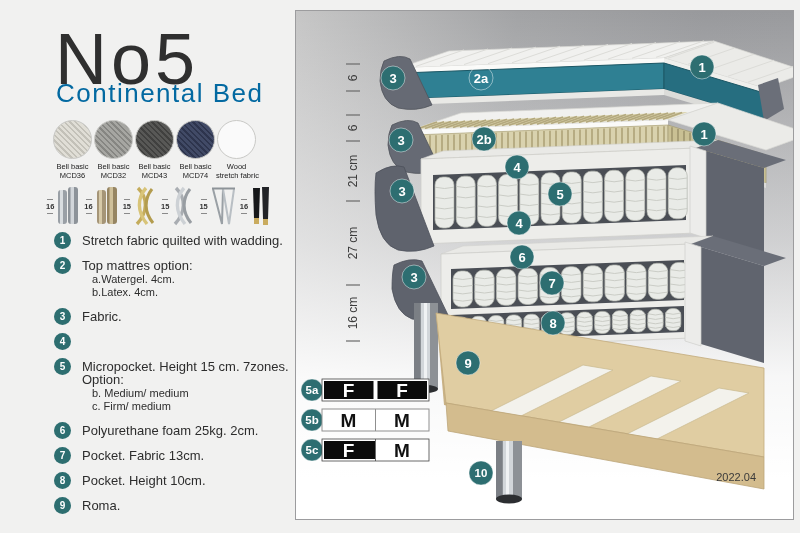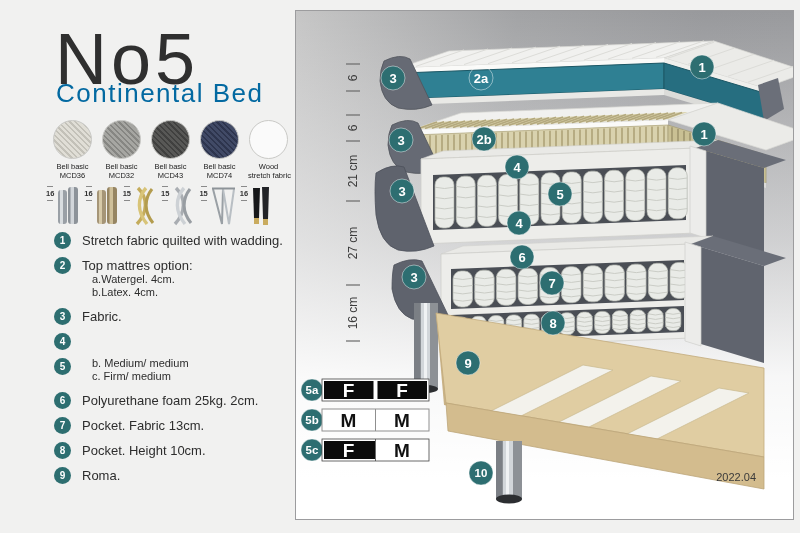--- a/index.html
+++ b/index.html
@@ -4,32 +4,32 @@
 <style>
   html,body{margin:0;padding:0;}
   body{width:800px;height:533px;background:#f1f1f0;font-family:"Liberation Sans",sans-serif;overflow:hidden;}
   #stage{position:relative;width:632px;height:533px;background:#f1f1f0;}
 
   
   #left{position:absolute;left:0;top:0;width:295px;height:533px;}
   #title{position:absolute;left:55px;top:18px;font-size:72px;font-weight:300;letter-spacing:4px;color:#2f2f2f;}
   #subtitle{position:absolute;left:56px;top:78px;font-size:26px;font-weight:300;letter-spacing:1.5px;color:#0369a1;}
 
-  .swatch-row{position:absolute;left:52px;top:120px;display:flex;gap:8px;}
+  .swatch-row{position:absolute;left:52px;top:120px;display:flex;gap:0;}
   .swatch{width:41px;text-align:center;}
   .swatch .disc{width:37px;height:37px;border-radius:50%;margin:0 auto;border:1px solid #c9c9c6;}
   .swatch .lbl{font-size:7.5px;line-height:8.5px;color:#222;margin-top:4px;white-space:nowrap;}
   .d1{background:#e0ded6;background-image:repeating-linear-gradient(45deg,rgba(120,118,108,.28) 0 1.5px,transparent 1.5px 4px);}
   .d2{background:#a6a6a2;background-image:repeating-linear-gradient(45deg,rgba(60,60,58,.3) 0 1.5px,transparent 1.5px 4px);}
   .d3{background:#585856;background-image:repeating-linear-gradient(45deg,rgba(20,20,20,.35) 0 1.5px,transparent 1.5px 4px);}
   .d4{background:#414a66;background-image:repeating-linear-gradient(45deg,rgba(16,20,40,.4) 0 1.5px,transparent 1.5px 4px);}
   .d5{background:#fafafa;}
 
   .legs-row{position:absolute;left:46px;top:184px;display:flex;gap:3px;}
-  .leg-item{display:flex;align-items:flex-start;}
+  .leg-item{display:flex;align-items:center;}
   .leg-num{display:flex;flex-direction:column;align-items:center;margin-right:1px;}
   .leg-num .dash{width:6px;height:1px;background:#8a8a8a;margin:2px 0;}
   .leg-num .n{font-size:7.5px;font-weight:bold;color:#333;}
 
   #features{position:absolute;left:54px;top:231px;width:238px;}
   .feat{display:flex;margin-bottom:7px;}
   .feat .num{flex:0 0 17px;height:17px;border-radius:50%;background:#2d6e70;color:#fff;
      font-size:10px;font-weight:bold;display:flex;align-items:center;justify-content:center;margin-right:11px;margin-top:1px;}
   .feat .txt{font-size:13px;color:#2d2d2d;line-height:13.5px;padding-top:3px;}
   .feat .sub{font-size:11px;color:#2d2d2d;line-height:13.5px;padding-left:10px;}
@@ -179,20 +179,21 @@
           <div>
             <div class="txt">Fabric.</div>
           </div>
         </div>
       <div class="feat">
           <div class="num">4</div>
         </div>
       <div class="feat">
           <div class="num">5</div>
           <div>
+            <div class="txt">Micropocket. Height 15 cm. 7zones. Option:</div>
             <div class="sub">b. Medium/ medium</div>
             <div class="sub">c. Firm/ medium</div>
           </div>
         </div>
       <div class="feat">
           <div class="num">6</div>
           <div>
             <div class="txt">Polyurethane foam 25kg. 2cm.</div>
           </div>
         </div>

